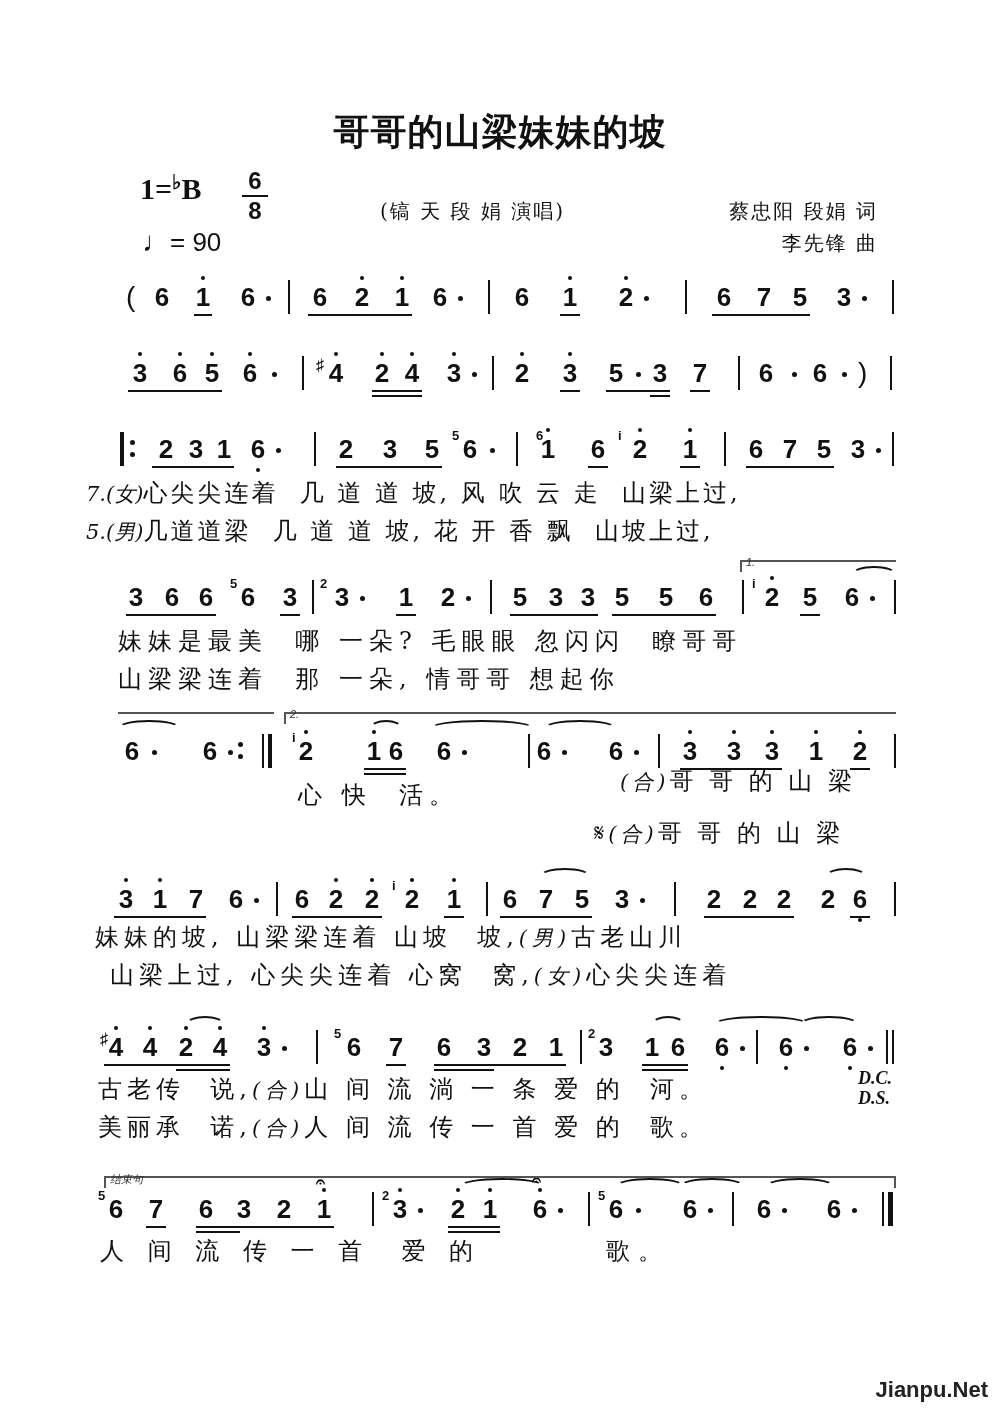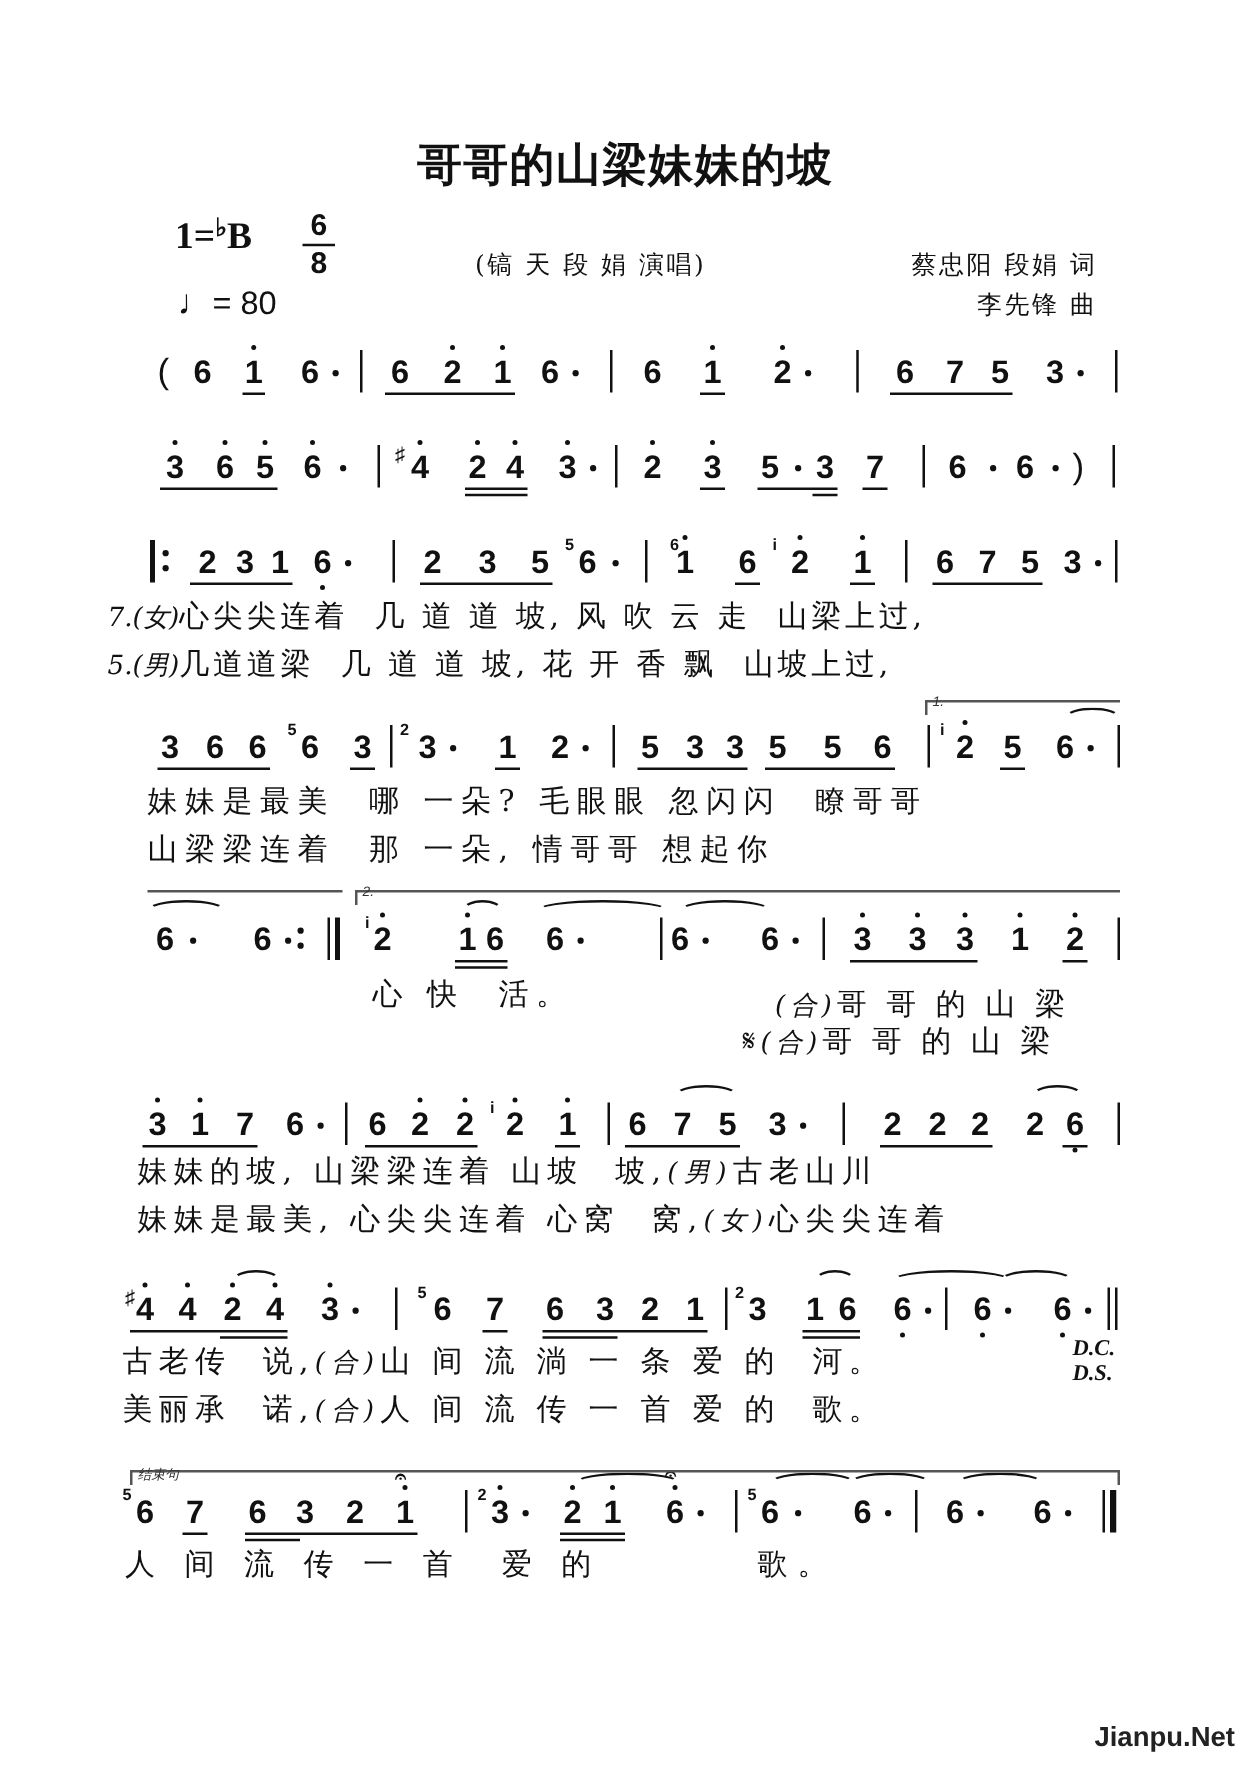--- a/index.html
+++ b/index.html
@@ -36,21 +36,21 @@
 </head>
 <body>
 
 <div class="abs title">哥哥的山梁妹妹的坡</div>
 <div class="abs key"><span>1=</span><span class="flat">♭</span><span>B</span></div>
 <div class="abs ts">
   <div>6</div>
   <div class="bar"></div>
   <div>8</div>
 </div>
-<div class="abs tempo"><span class="note">♩</span><span>= 80</span></div>
+<div class="abs tempo"><span class="note">♩</span><span>= 90</span></div>
 <div class="abs perf">(镐 天  段 娟 演唱)</div>
 <div class="abs credit" style="top:198px">蔡忠阳 段娟 词</div>
 <div class="abs credit" style="top:230px">李先锋   曲</div>
 
 <div id="score" class="abs" style="left:0;top:0;width:1000px;height:1415px">
     <div class="paren" style="left: 126px; top: 281px;">(</div>
     <div class="n" style="left: 152px; top: 284px;">6</div>
     <div class="n" style="left: 193px; top: 284px;">1<span class="hd"></span></div>
     <div class="ul" style="left: 194px; top: 314px; width: 18px;"></div>
     <div class="n" style="left: 238px; top: 284px;">6</div>
@@ -325,25 +325,25 @@
     <div class="bl" style="left: 888px; top: 1192px; height: 34px; width: 5px;"></div>
   </div>
 
 <div class="lyr" style="left:86px;top:480px"><span class="it">7.(女)</span><span style="white-space:pre;letter-spacing:3px">心尖尖连着  几 道 道 坡, 风 吹 云 走  山梁上过,</span></div>
 <div class="lyr" style="left:86px;top:518px"><span class="it">5.(男)</span><span style="white-space:pre;letter-spacing:3px">几道道梁  几 道 道 坡, 花 开 香 飘  山坡上过,</span></div>
 
 <div class="lyr" style="left:118px;top:628px;white-space:pre;letter-spacing:6px">妹妹是最美  哪 一朵? 毛眼眼 忽闪闪  瞭哥哥</div>
 <div class="lyr" style="left:118px;top:666px;white-space:pre;letter-spacing:6px">山梁梁连着  那 一朵, 情哥哥 想起你</div>
 
 <div class="lyr" style="left:298px;top:782px;white-space:pre;letter-spacing:6px">心 快  活。</div>
-<div class="lyr" style="left:620px;top:790px;white-space:pre;letter-spacing:4px"><span class="it">(合)</span><span>哥 哥 的 山 梁</span></div>
+<div class="lyr" style="left:620px;top:768px;white-space:pre;letter-spacing:4px"><span class="it">(合)</span><span>哥 哥 的 山 梁</span></div>
 <div class="lyr" style="left:594px;top:820px;white-space:pre;letter-spacing:4px"><span>𝄋</span><span class="it">(合)</span><span>哥 哥 的 山 梁</span></div>
 
-<div class="lyr" style="left:110px;top:924px;white-space:pre;letter-spacing:5px"><span>妹妹的坡, 山梁梁连着 山坡  坡,</span><span class="it">(男)</span><span>古老山川</span></div>
-<div class="lyr" style="left:110px;top:962px;white-space:pre;letter-spacing:5px"><span>妹妹是最美, 心尖尖连着 心窝  窝,</span><span class="it">(女)</span><span>心尖尖连着</span></div>
+<div class="lyr" style="left:95px;top:924px;white-space:pre;letter-spacing:5px"><span>妹妹的坡, 山梁梁连着 山坡  坡,</span><span class="it">(男)</span><span>古老山川</span></div>
+<div class="lyr" style="left:110px;top:962px;white-space:pre;letter-spacing:5px"><span>山梁上过, 心尖尖连着 心窝  窝,</span><span class="it">(女)</span><span>心尖尖连着</span></div>
 
 <div class="lyr" style="left:98px;top:1076px;white-space:pre;letter-spacing:5px"><span>古老传  说,</span><span class="it">(合)</span><span>山 间 流 淌 一 条 爱 的  河。</span></div>
 <div class="lyr" style="left:98px;top:1114px;white-space:pre;letter-spacing:5px"><span>美丽承  诺,</span><span class="it">(合)</span><span>人 间 流 传 一 首 爱 的  歌。</span></div>
 <div class="dcds" style="left:858px;top:1068px">D.C.</div>
 <div class="dcds" style="left:858px;top:1088px">D.S.</div>
 
 <div class="lyr" style="left:100px;top:1238px;white-space:pre;letter-spacing:8px">人 间 流 传 一 首  爱 的        歌。</div>
 
 <div class="volta" style="left:740px;top:560px;width:154px">
     <span>1.</span>

